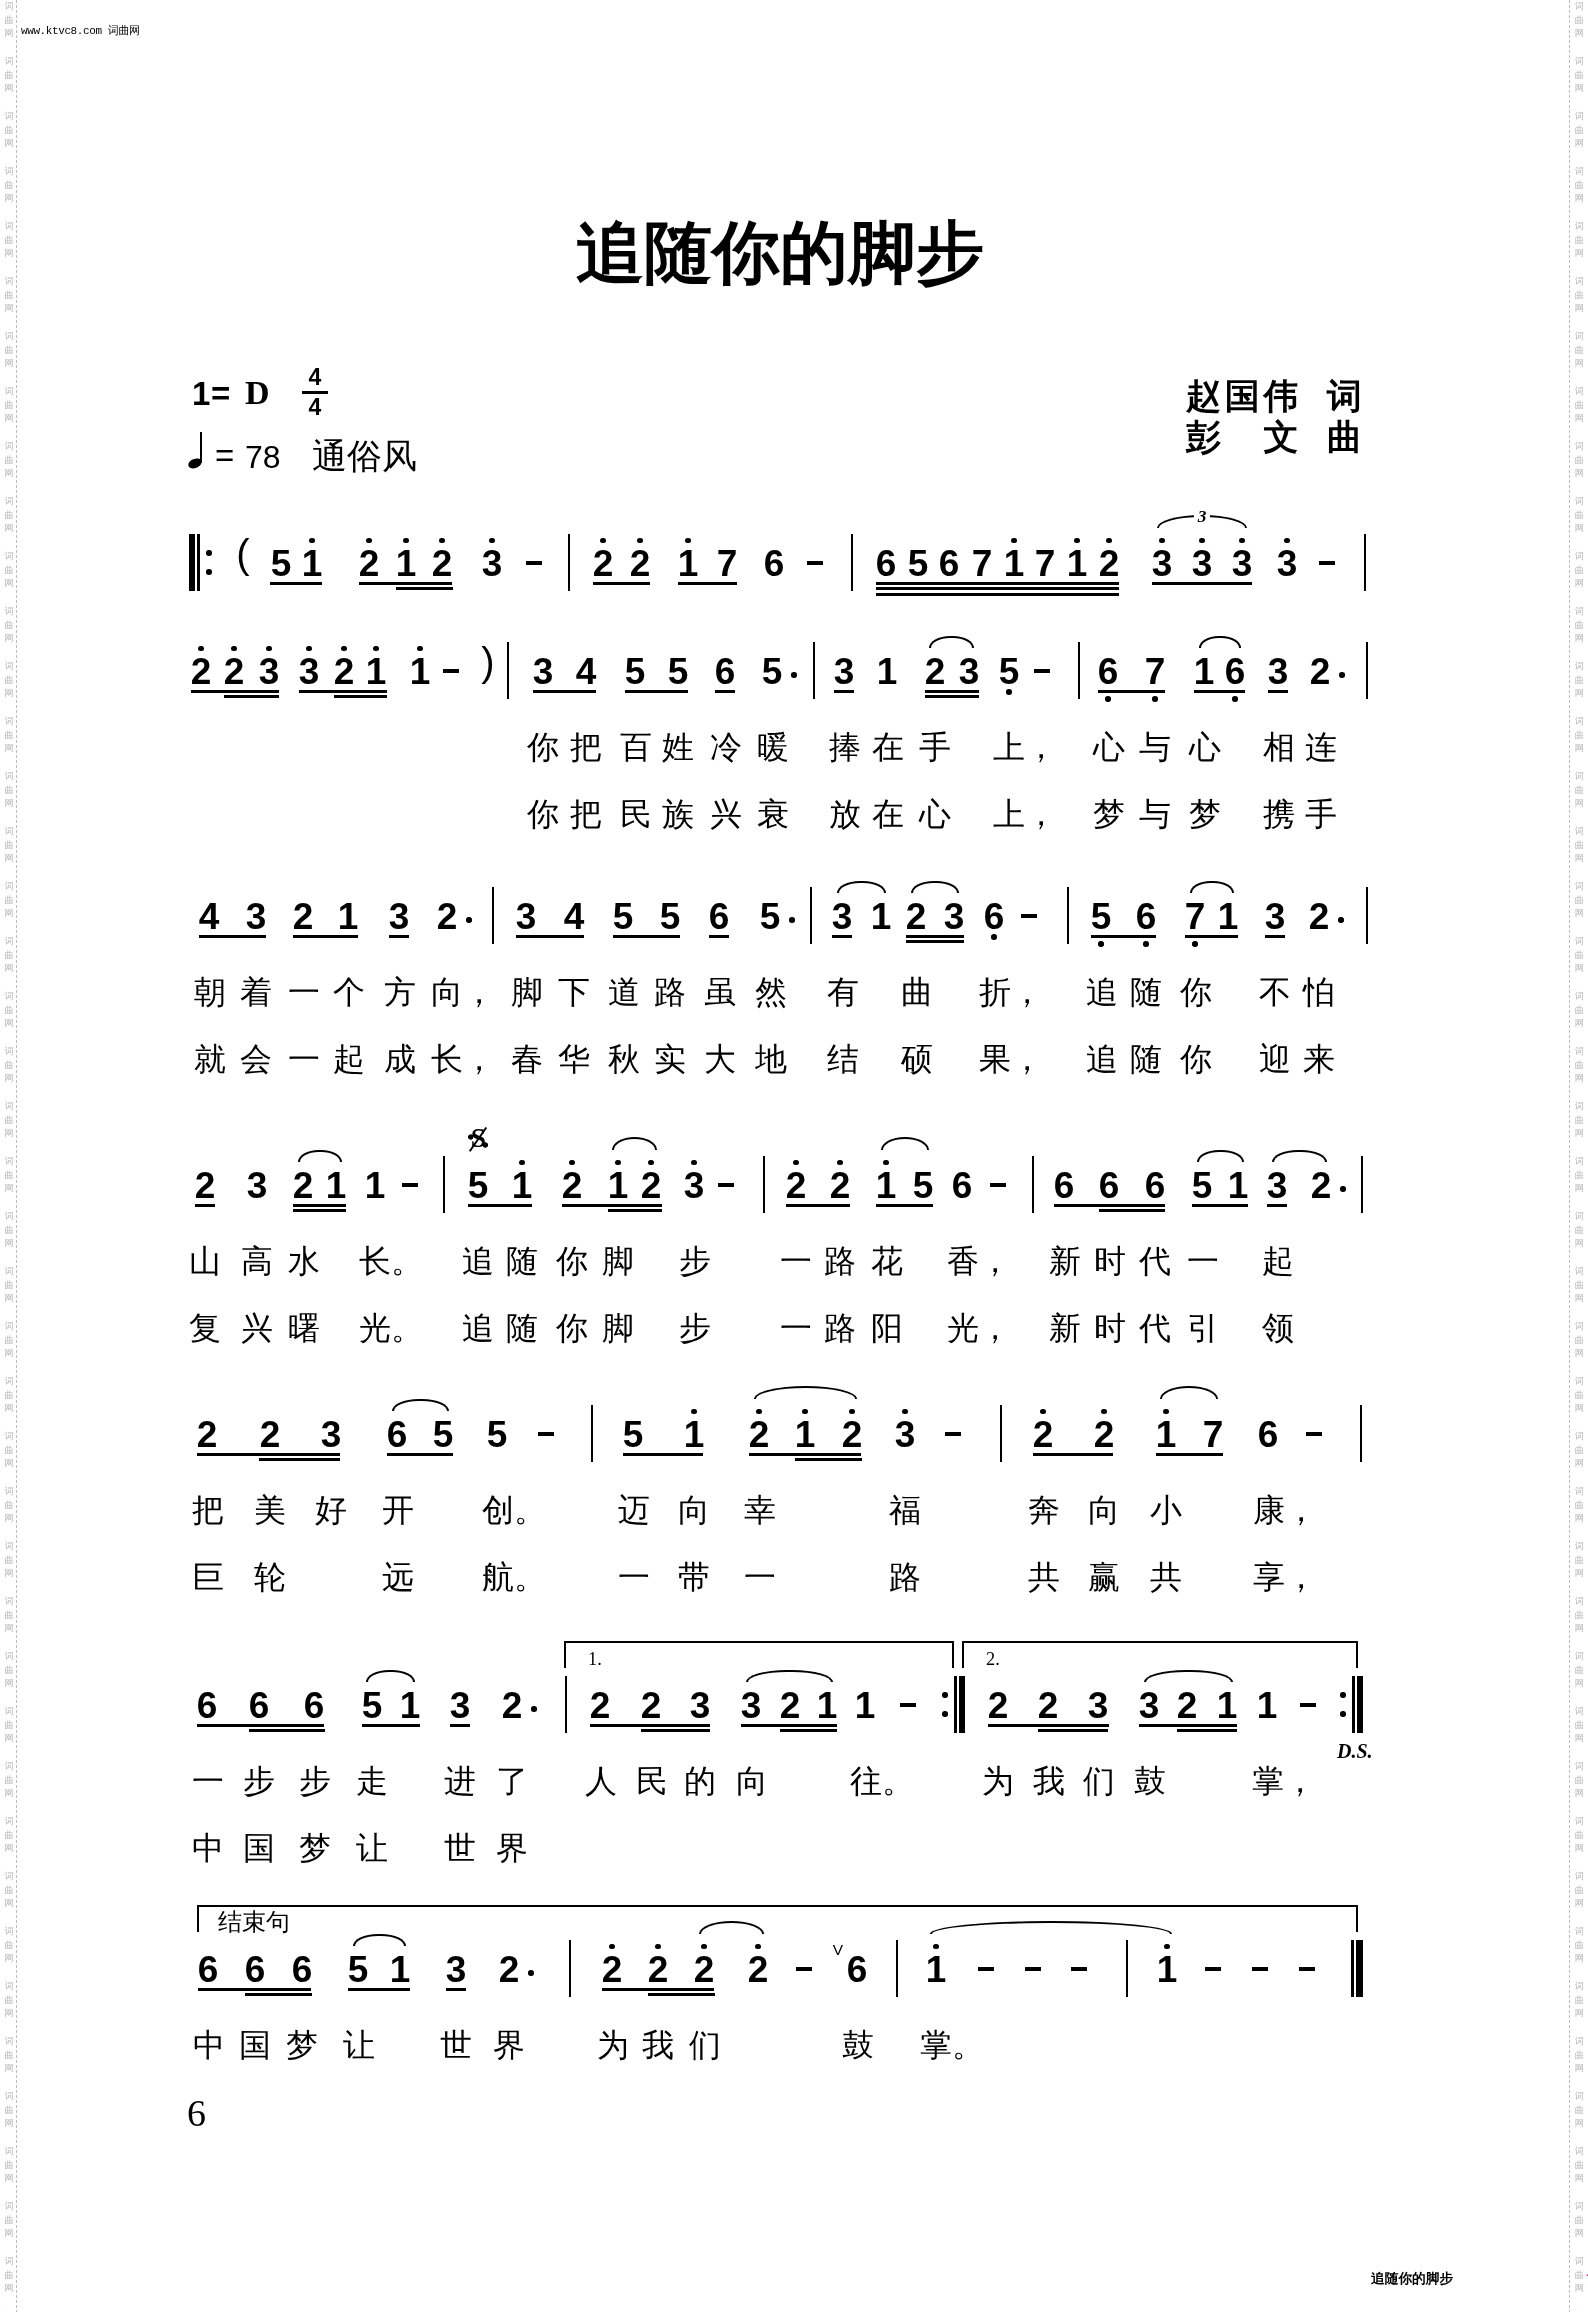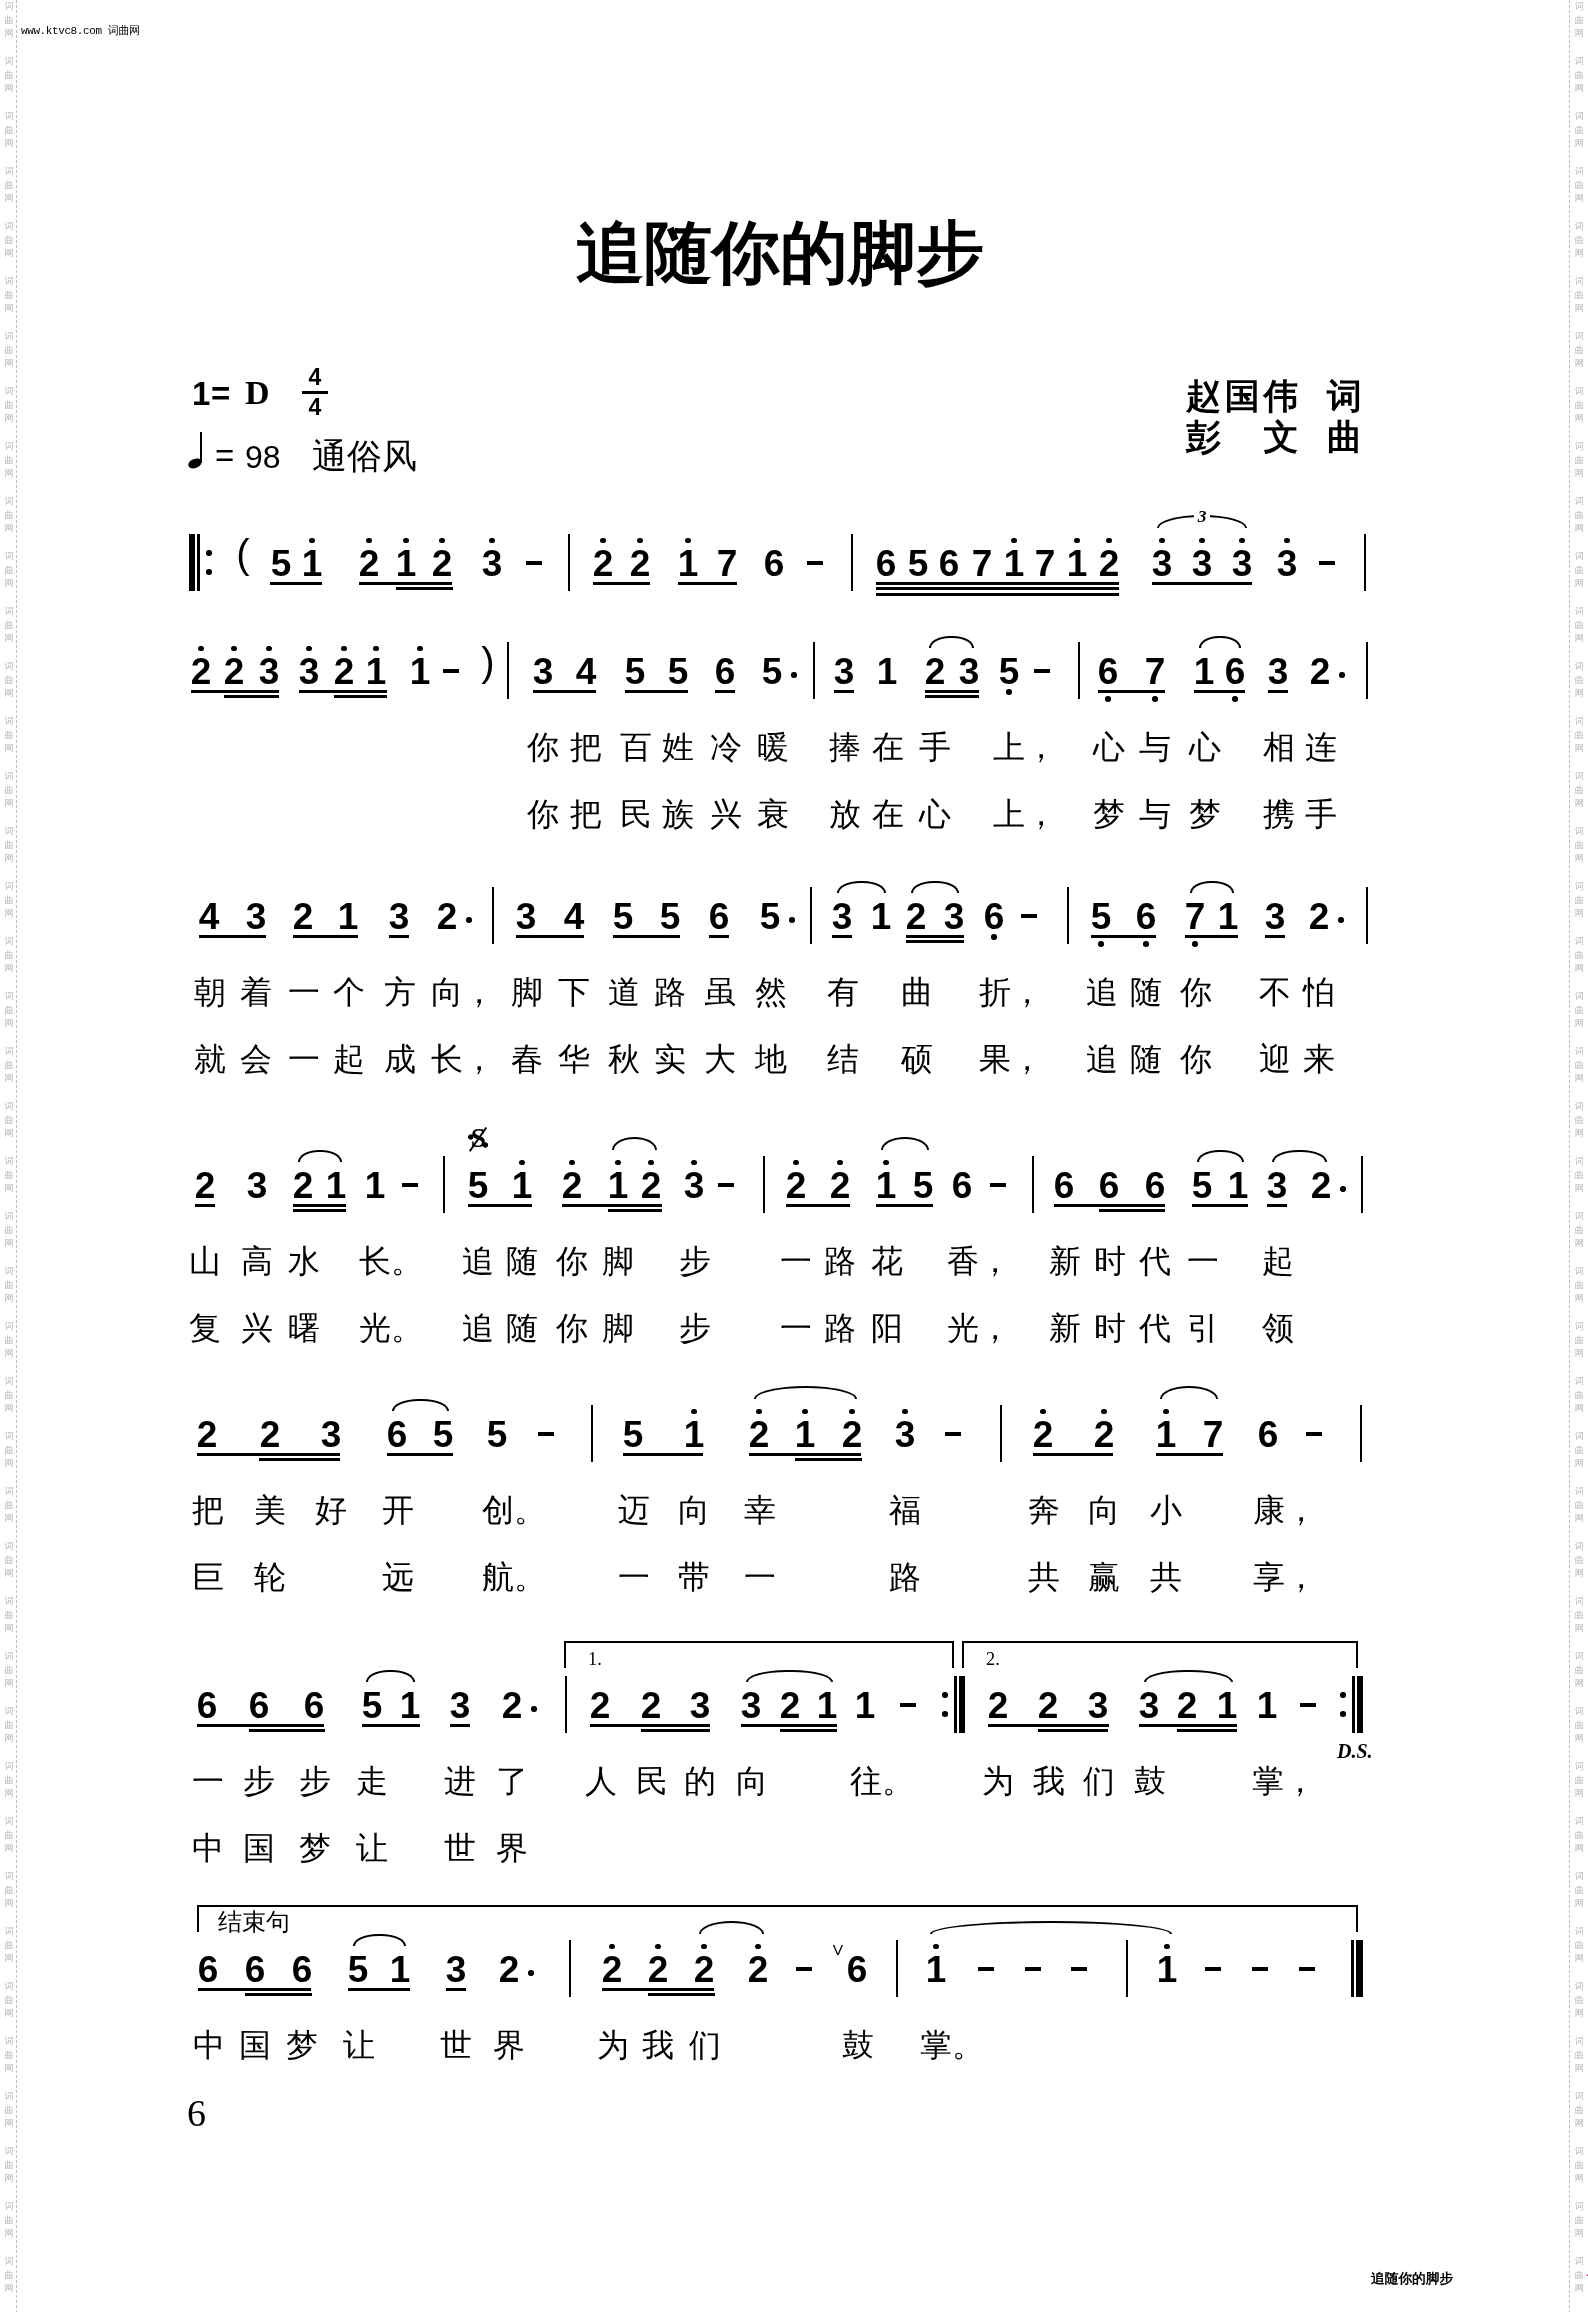--- a/index.html
+++ b/index.html
@@ -554,21 +554,21 @@
     <span class="ts-line"></span>
     <span class="ts-bottom">4</span>
   </div>
 
   <div>
     <span class="qnote">
         <span class="head"></span>
         <span class="stem"></span>
       </span>
     <span class="tempo-equals">=</span>
-    <span class="tempo-bpm">98</span>
+    <span class="tempo-bpm">78</span>
     <span class="tempo-style">通俗风</span>
   </div>
 
   <div>
     <span class="credit-name cr-1">赵国伟</span>
     <span class="credit-role cr-1">词</span>
     <span class="credit-name cr-2">彭　文</span>
     <span class="credit-role cr-2">曲</span>
   </div>
 

